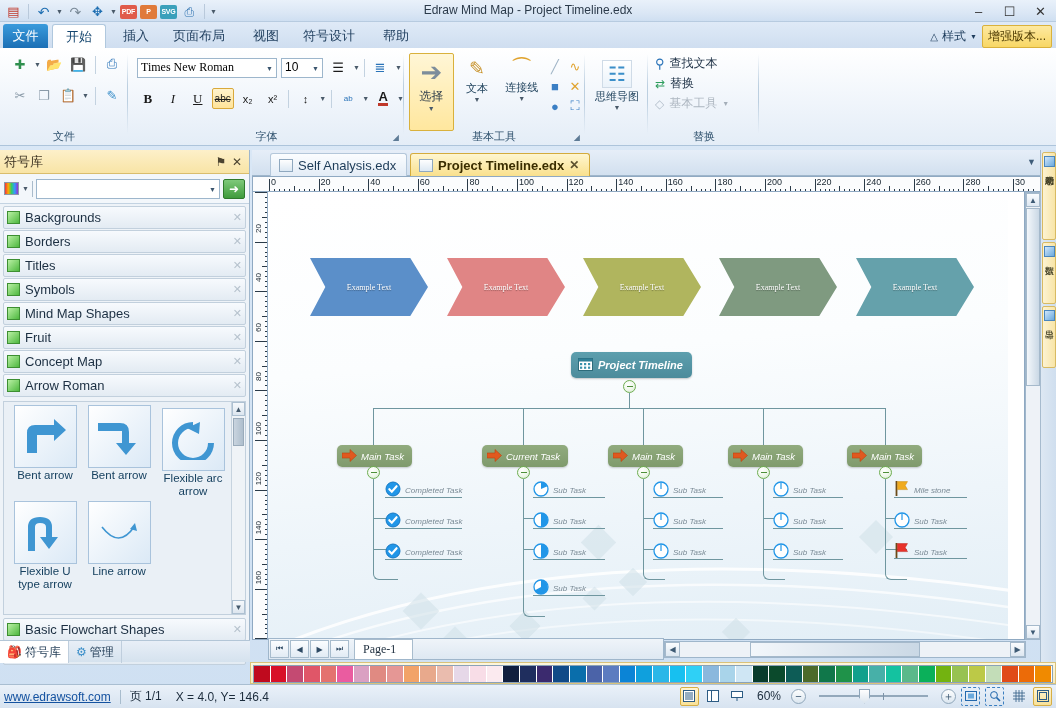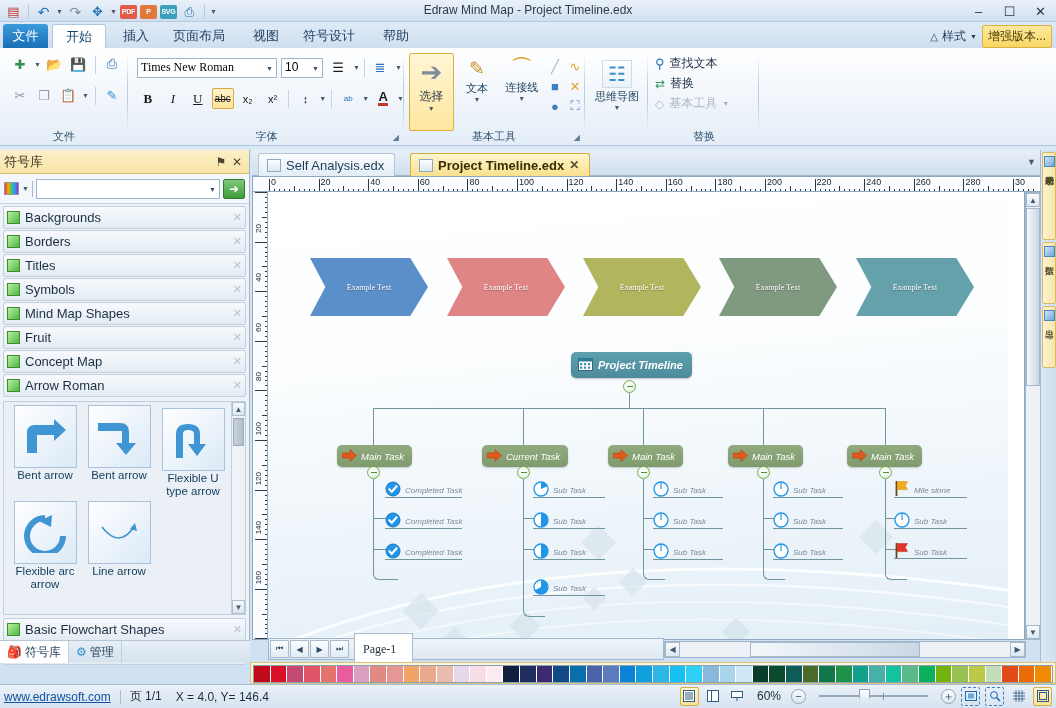--- a/index.html
+++ b/index.html
@@ -190,21 +190,21 @@
   .hsb { position:absolute; left:664px; top:641px; width:362px; height:17px;
      background:#eef2f7; border:1px solid #9fb6cb; }
   .sbtn { background: linear-gradient(180deg,#fafcfe,#dde7f1); border:1px solid #a5b9cb;
      display:flex; align-items:center; justify-content:center; font-size:8px; color:#3d5a74; }
   .sbthumb { background: linear-gradient(90deg,#f3f7fb,#cad8e5); border:1px solid #a5b9cb; }
 
   .pagebar { position:absolute; left:268px; top:638px; width:396px; height:22px;
      background: linear-gradient(180deg,#eff4f9,#dee8f2); border:1px solid #9fb6cb; display:flex; align-items:center; }
   .pnav { width:19px;height:18px; border:1px solid #a8bccd; background:linear-gradient(180deg,#fbfdff,#e2ebf4);
      display:flex;align-items:center;justify-content:center;font-size:8px;color:#2d4963;margin-left:1px; }
-  .ptab { margin-left:5px; height:32px; padding:0 16px 0 8px; background:#fff;
+  .ptab { margin-left:5px; height:20px; padding:0 16px 0 8px; background:#fff;
      border:1px solid #a8bccd; border-bottom:none; font-size:12px; color:#1d2d3d;
      font-family:"Liberation Serif",serif; display:flex; align-items:center; }
 
   
   .rtabs { position:absolute; right:0; top:150px; width:16px; height:512px;
      background: linear-gradient(90deg,#dde8f3,#cfdeee); border-left:1px solid #a6bbce; }
   .vtab { width:14px; margin:2px 1px; background: linear-gradient(90deg,#fdf3d2,#f8e5a7);
      border:1px solid #d8ba63; border-radius:2px; display:flex; flex-direction:column;
      align-items:center; padding:3px 0 4px; }
   .vtab .vt-ic { width:11px;height:11px; background:linear-gradient(135deg,#cfe6fb,#6aa9dd);
@@ -528,33 +528,33 @@
           <div class="shape-thumb">
             <svg width="46" height="40" viewBox="0 0 46 40">
                 <path d="M2 6 L24 6 Q33 6 33 15 L33 26 L40 26 L30 38 L20 26 L26 26 L26 14 L2 14 Z" fill="#3f96d2"></path>
               </svg>
           </div>
           <div class="shape-name">Bent arrow</div>
         </div>
         <div class="shape-cell" style="margin-top:3px;">
           <div class="shape-thumb">
             <svg width="46" height="40" viewBox="0 0 46 40">
-                <path d="M6 38 L6 14 Q6 4 18 4 Q30 4 30 14 L30 24 L36 24 L27 36 L18 24 L24 24 L24 14 Q24 10 18 10 Q13 10 13 14 L13 38 Z" fill="#3f96d2"></path>
+              <path d="M23 5 A15 15 0 1 0 38 20 L44 20 A21 21 0 1 1 23 -1 Z" fill="#3f96d2" transform="translate(0,3)"></path>
+              <path d="M17 8 L30 2 L29 14 Z" fill="#3f96d2"></path>
               </svg>
           </div>
-          <div class="shape-name">Flexible U type arrow</div>
+          <div class="shape-name">Flexible arc arrow</div>
         </div>
         <div class="shape-cell" style="margin-top:3px;">
           <div class="shape-thumb">
             <svg width="46" height="40" viewBox="0 0 46 40">
-              <path d="M23 5 A15 15 0 1 0 38 20 L44 20 A21 21 0 1 1 23 -1 Z" fill="#3f96d2" transform="translate(0,3)"></path>
-              <path d="M17 8 L30 2 L29 14 Z" fill="#3f96d2"></path>
+                <path d="M6 38 L6 14 Q6 4 18 4 Q30 4 30 14 L30 24 L36 24 L27 36 L18 24 L24 24 L24 14 Q24 10 18 10 Q13 10 13 14 L13 38 Z" fill="#3f96d2"></path>
               </svg>
           </div>
-          <div class="shape-name">Flexible arc arrow</div>
+          <div class="shape-name">Flexible U type arrow</div>
         </div>
         <div class="shape-cell" style="margin-top:3px;">
           <div class="shape-thumb">
             <svg width="46" height="40" viewBox="0 0 46 40">
               <path d="M6 14 Q23 36 38 14" stroke="#3f96d2" stroke-width="1.6" fill="none"></path>
               <path d="M34 16 L39 10 L41 18 Z" fill="#3f96d2"></path>
               </svg>
           </div>
           <div class="shape-name">Line arrow</div>
         </div>
@@ -585,21 +585,21 @@
         <span>符号库</span>
       </div>
       <div class="lp-tab">
         <span style="color:#3b8fc9;font-size:12px;">⚙</span>
         <span>管理</span>
       </div>
     </div>
   </div>
 
   <div class="doctabs">
-    <div class="dtab" style="left:6px;">
+    <div class="dtab" style="left:18px;">
       <span class="fic"></span>
       <span>Self Analysis.edx</span>
     </div>
     <div class="dtab active" style="left:158px;">
       <span class="fic"></span>
       <span>Project Timeline.edx</span>
       <span class="x">✕</span>
     </div>
     <span class="dt-caret">▼</span>
   </div>

